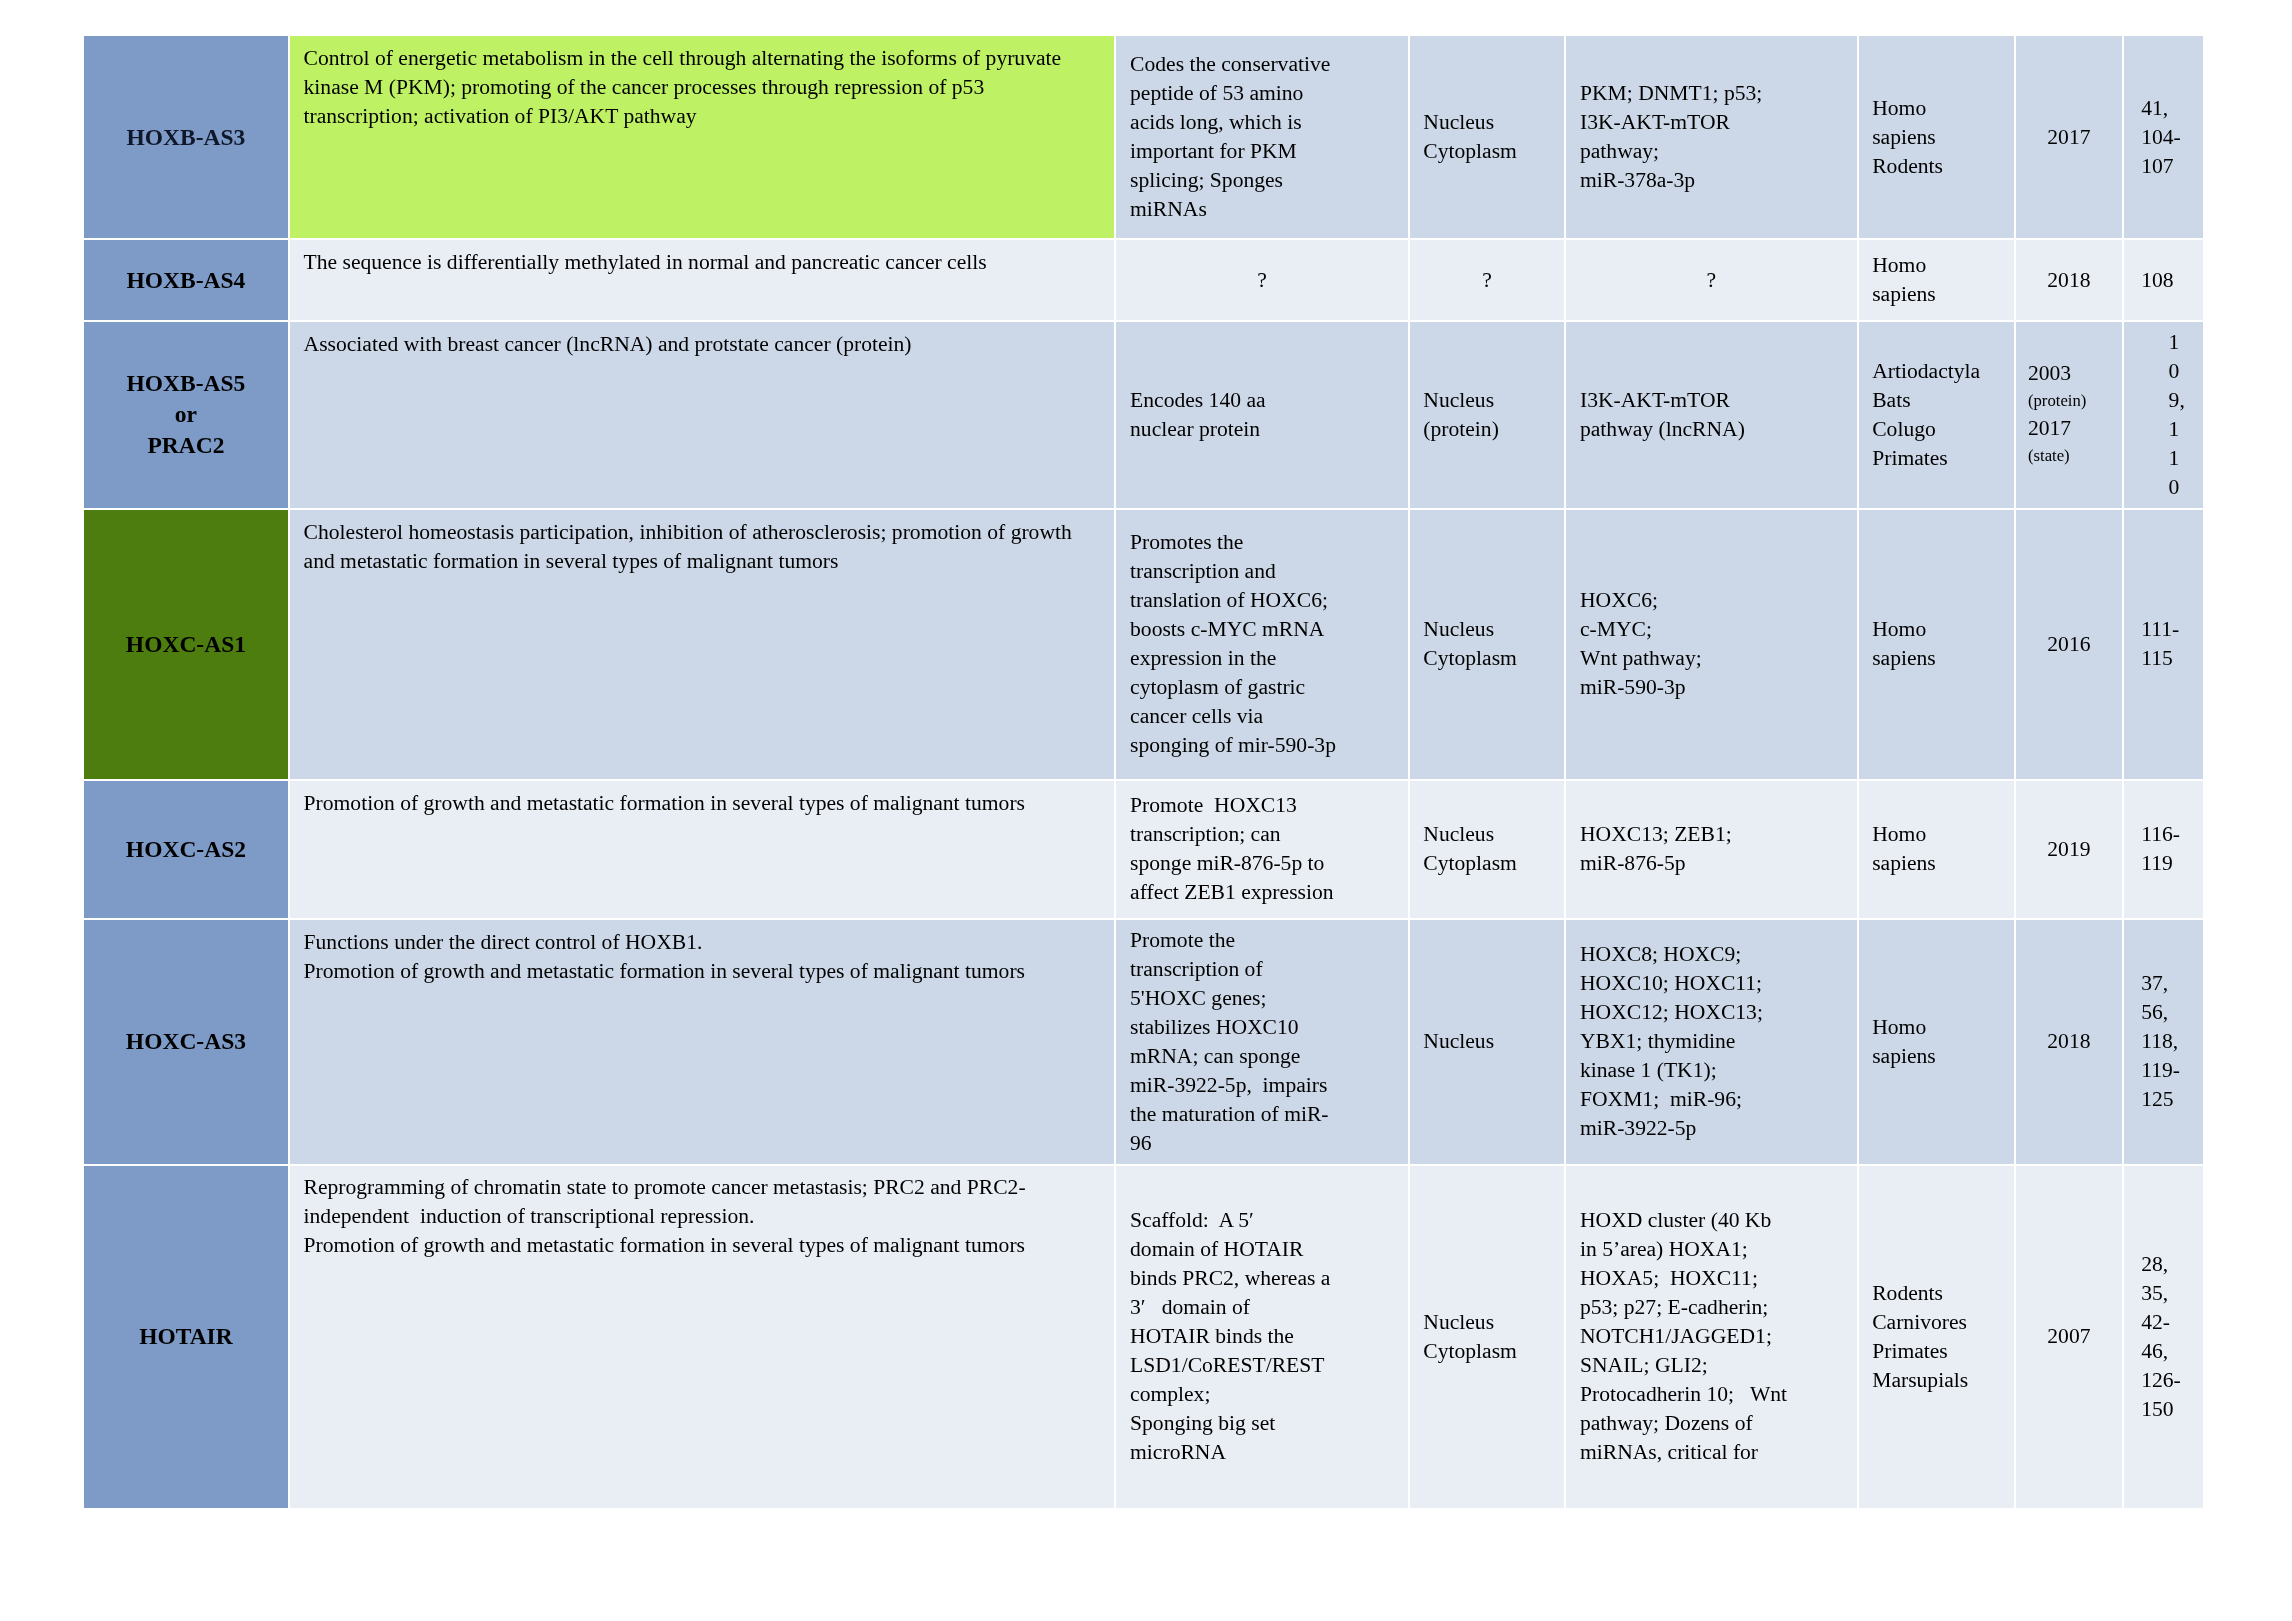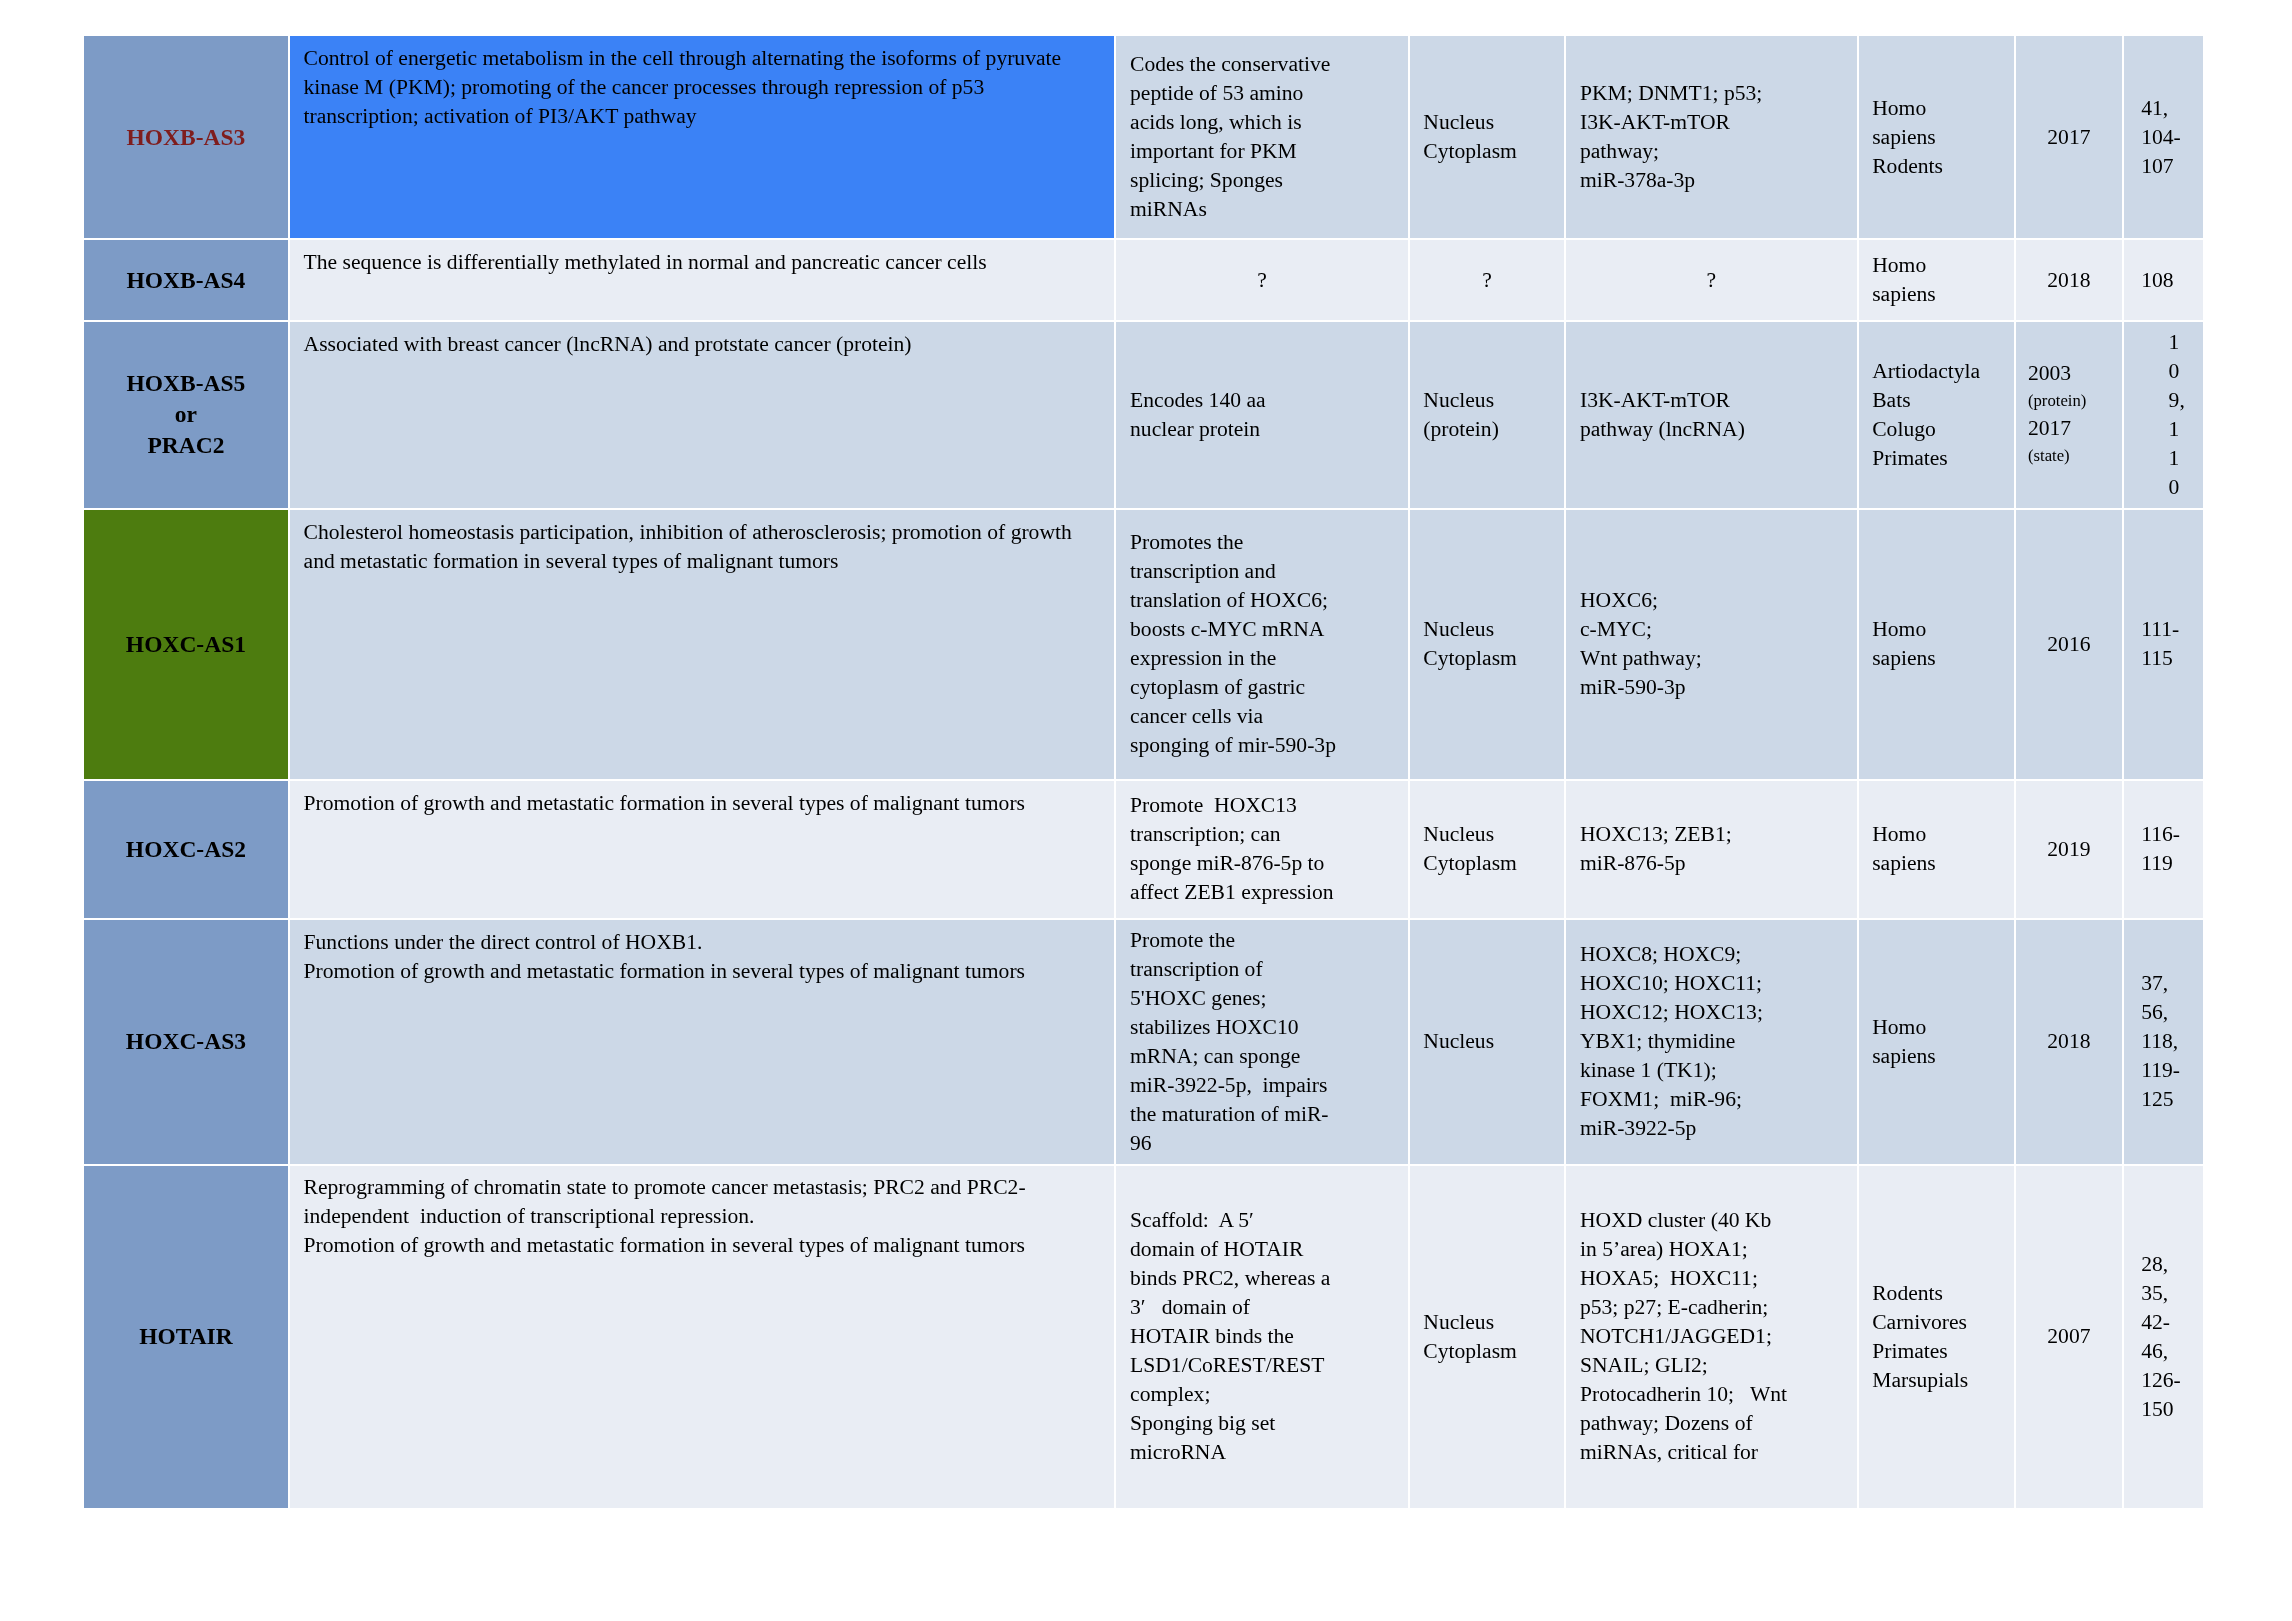--- a/index.html
+++ b/index.html
@@ -57,22 +57,22 @@
       <col style="width:821px">
       <col style="width:290px">
       <col style="width:154px">
       <col style="width:289px">
       <col style="width:155px">
       <col style="width:105px">
       <col style="width:79px">
     </colgroup>
     <tbody>
         <tr style="height: 202px;">
-          <td class="name-cell" style="background: rgb(125, 155, 198); color: #7f1d1d;">HOXB-AS3</td>
-          <td class="fn" style="background: #3b82f6; margin-top: 16px;">Control of energetic metabolism in the cell through alternating the isoforms of pyruvate kinase M (PKM); promoting of the cancer processes through repression of p53 transcription; activation of PI3/AKT pathway</td>
+          <td class="name-cell" style="background: rgb(125, 155, 198); color: #0f172a;">HOXB-AS3</td>
+          <td class="fn" style="background: #bef264; margin-top: 16px;">Control of energetic metabolism in the cell through alternating the isoforms of pyruvate kinase M (PKM); promoting of the cancer processes through repression of p53 transcription; activation of PI3/AKT pathway</td>
           <td class="mech" style="background: rgb(204, 216, 231);">Codes the conservative
 peptide of 53 amino
 acids long, which is
 important for PKM
 splicing; Sponges
 miRNAs</td>
           <td class="loc" style="background: rgb(204, 216, 231);">Nucleus
 Cytoplasm</td>
           <td class="tgt" style="background: rgb(204, 216, 231);">PKM; DNMT1; p53;
 I3K-AKT-mTOR

